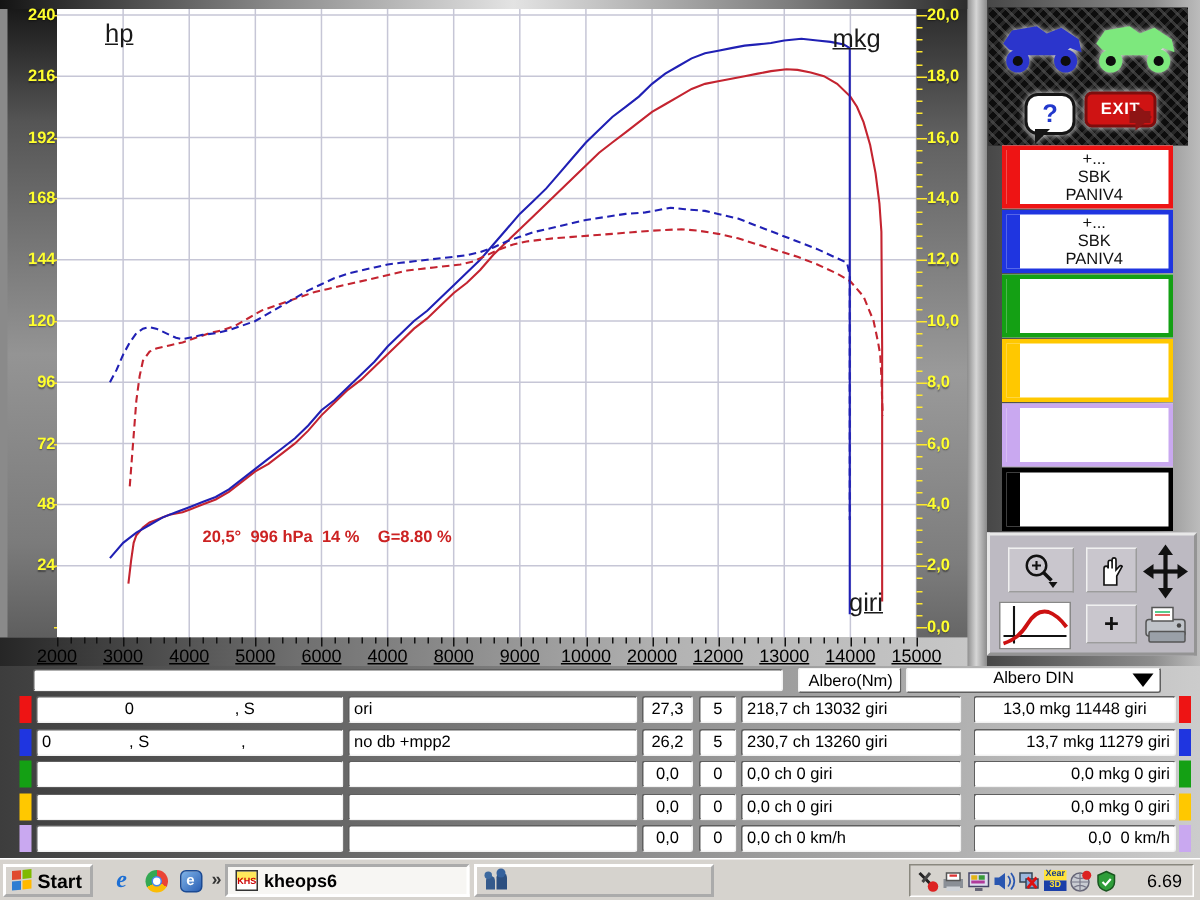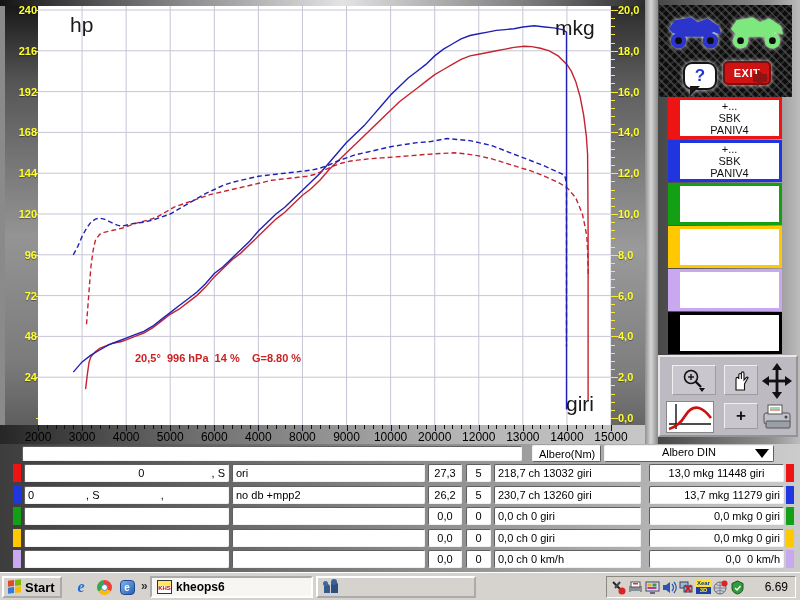--- a/index.html
+++ b/index.html
@@ -12,23 +12,23 @@
   .axis-right{position:absolute;left:611px;top:6px;width:34px;height:419px;
     background:linear-gradient(180deg,#2c2c2c,#606060 20%,#9a9a9a 58%,#7d7d7d 88%,#666);}
   .xaxis{position:absolute;left:0;top:425px;width:658px;height:19px;
     background:linear-gradient(90deg,#262626,#6f6f6f 30%,#b3b3b3 68%,#c8c8c8);}
   .plot{position:absolute;left:38px;top:6px;width:573px;height:419px;background:#ffffff;}
   .plot svg{position:absolute;left:0;top:0;}
   .ylab{position:absolute;right:6px;color:#ffff2e;font-size:11px;font-weight:bold;line-height:11px;text-shadow:0 1px 1px #00000066;}
   .ylab-r{position:absolute;left:7px;color:#ffff2e;font-size:11px;font-weight:bold;line-height:11px;text-shadow:0 1px 1px #00000066;}
   .ytick{position:absolute;right:0;height:1px;background:#ffe82e;}
   .ytick-r{position:absolute;left:0;height:1px;background:#ffe82e;}
-  .xlab{position:absolute;top:5px;transform:translateX(-50%);font-size:12px;color:#000;font-weight:500;}
+  .xlab{position:absolute;top:5px;transform:translateX(-50%);font-size:12px;color:#000;font-weight:500;text-decoration:underline;}
   .xtick{position:absolute;top:0;width:1px;background:#111;}
-  .plot-label{position:absolute;color:#1a1a1a;font-size:21px;}
+  .plot-label{position:absolute;color:#1a1a1a;font-size:17px;text-decoration:underline;}
   .anno{position:absolute;font-size:11px;font-weight:bold;white-space:pre;}
   
   .right-sep{position:absolute;left:645px;top:0;width:13px;height:444px;
     background:linear-gradient(90deg,#8f8f8f,#d6d6d6 45%,#8a8a8a);}
   .right-panel{position:absolute;left:658px;top:0;width:142px;height:444px;
     background:linear-gradient(90deg,#474747,#8d8d8d 78%,#bcbcbc);}
   .carbon{position:absolute;left:1px;top:5px;width:133px;height:92px;background-color:#0d0d0d;
     background-image:repeating-linear-gradient(45deg,rgba(90,90,90,.55) 0 2px,transparent 2px 6px),
                      repeating-linear-gradient(-45deg,rgba(60,60,60,.55) 0 2px,transparent 2px 6px);}
   .bike-btn{position:absolute;width:58px;height:44px;cursor:pointer;background:none;border:none;padding:0;}
@@ -447,21 +447,21 @@
 
   <div class="bottom-area">
     <div class="field sunken" style="left:22px;top:2px;width:500px;height:15px;"></div>
     <button class="btnish" style="left:532px;top:1px;width:69px;height:17px;">Albero(Nm)</button>
     <div class="btnish" style="left:604px;top:1px;width:170px;height:17px;">
       <span>Albero DIN</span>
       <div class="dd-arrow"></div>
     </div>
     <div id="rows">
         <div class="stripe" style="left: 13px; top: 20px; height: 18px; background: rgb(238, 20, 20);"></div>
-        <div class="field sunken" style="left: 24px; top: 20px; width: 205px; height: 18px; text-align: right;">0                      , S</div>
+        <div class="field sunken" style="left: 24px; top: 20px; width: 205px; height: 18px; text-align: center;">0                      , S</div>
         <div class="field sunken" style="left: 232px; top: 20px; width: 193px; height: 18px; text-align: left;">ori</div>
         <div class="field sunken" style="left: 428px; top: 20px; width: 34px; height: 18px; text-align: center;">27,3</div>
         <div class="field sunken" style="left: 466px; top: 20px; width: 25px; height: 18px; text-align: center;">5</div>
         <div class="field sunken" style="left: 494px; top: 20px; width: 147px; height: 18px; text-align: left;">218,7 ch 13032 giri</div>
         <div class="field sunken" style="left: 649px; top: 20px; width: 135px; height: 18px; text-align: center;">13,0 mkg 11448 giri</div>
         <div class="stripe" style="left: 786px; top: 20px; height: 18px; background: rgb(238, 20, 20);"></div>
         <div class="stripe" style="left: 13px; top: 41.5px; height: 18px; background: rgb(31, 53, 224);"></div>
         <div class="field sunken" style="left: 24px; top: 41.5px; width: 205px; height: 18px; text-align: left;">0                 , S                    ,</div>
         <div class="field sunken" style="left: 232px; top: 41.5px; width: 193px; height: 18px; text-align: left;">no db +mpp2</div>
         <div class="field sunken" style="left: 428px; top: 41.5px; width: 34px; height: 18px; text-align: center;">26,2</div>

